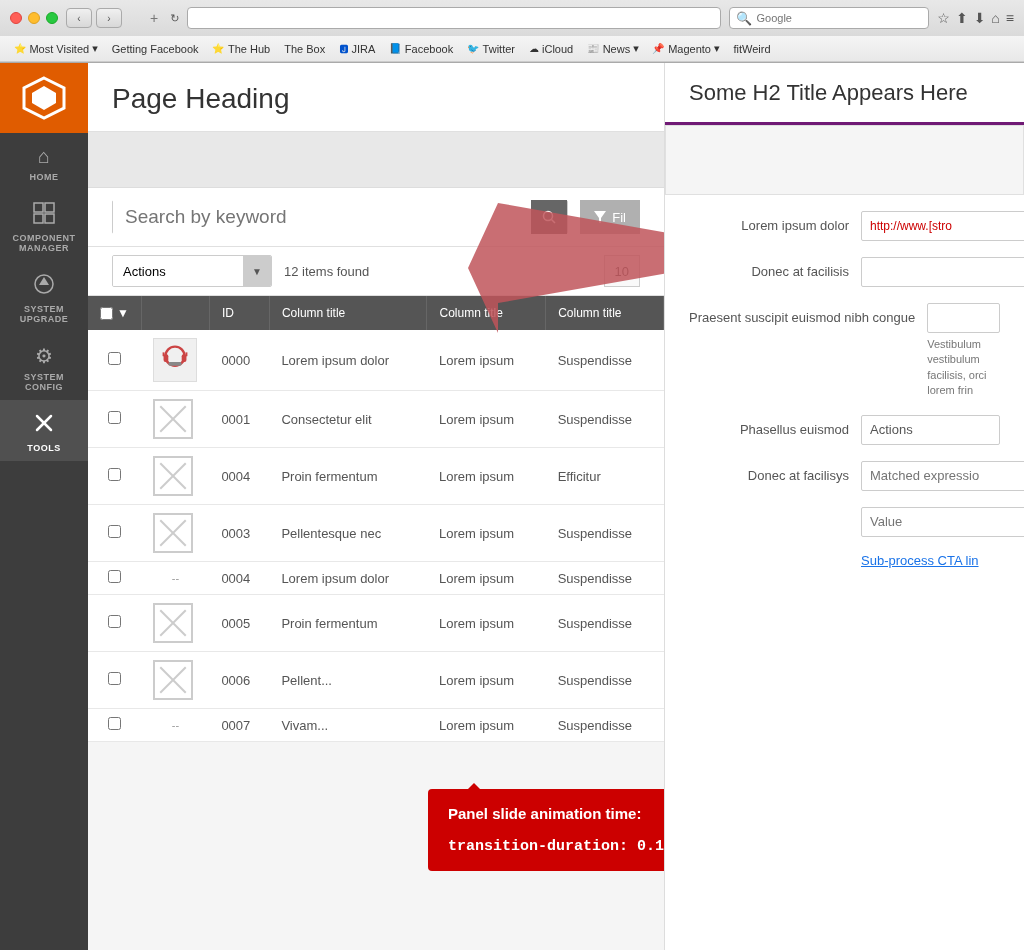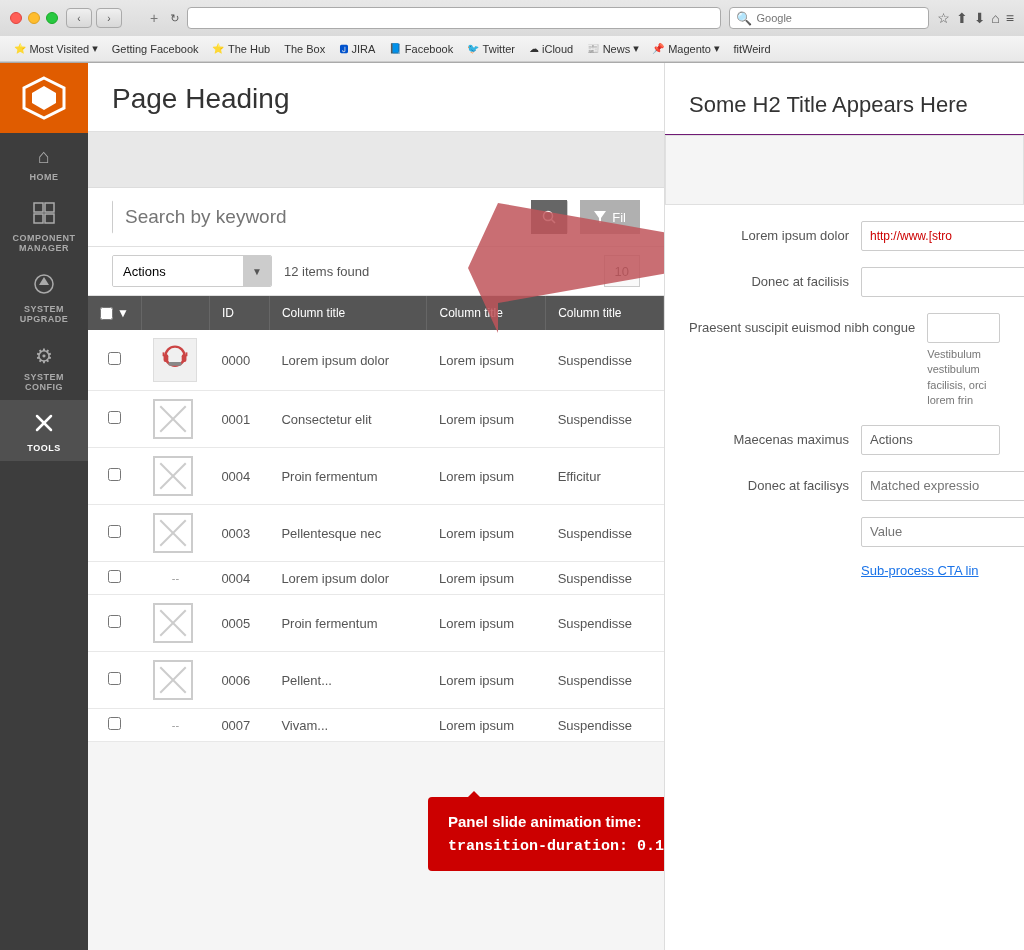--- a/index.html
+++ b/index.html
@@ -156,21 +156,21 @@
       content: ''; position: absolute; background: #ccc;
     }
     .placeholder-img::before { width: 100%; height: 2px; top: 50%; transform: translateY(-50%) rotate(45deg); }
     .placeholder-img::after { width: 100%; height: 2px; top: 50%; transform: translateY(-50%) rotate(-45deg); }
 
     
     .right-panel {
       width: 360px; background: white; border-left: 1px solid #ddd;
       overflow-y: auto; flex-shrink: 0;
     }
-    .panel-h2 { font-size: 22px; font-weight: 300; color: #333; padding: 17px 24px 16px; border-bottom: 1px solid #701a75; margin-top: 12px; }
+    .panel-h2 { font-size: 22px; font-weight: 300; color: #333; padding: 17px 24px 16px; border-bottom: 3px solid #701a75; }
     .panel-gray-box {
       background: #f5f5f5; border: 1px solid #e0e0e0; margin: 0 0 0 0; height: 70px;
     }
     .panel-form { padding: 16px 24px; }
     .form-row { display: flex; align-items: flex-start; margin-bottom: 16px; gap: 12px; }
     .form-label { font-size: 13px; color: #555; text-align: right; min-width: 160px; padding-top: 6px; line-height: 1.4; }
     .form-control {
       flex: 1; border: 1px solid #ccc; border-radius: 2px; height: 30px; padding: 0 8px;
       font-size: 13px; color: #555; outline: none;
     }
@@ -201,21 +201,21 @@
     
     .tooltip-box {
       position: absolute; bottom: 80px; left: 340px; z-index: 20;
       background: #cc0000; color: white; padding: 16px 20px; border-radius: 4px;
       width: 380px;
     }
     .tooltip-box::before {
       content: ''; position: absolute; top: -12px; left: 40px;
       border: 6px solid transparent; border-bottom-color: #cc0000;
     }
-    .tooltip-title { font-size: 15px; font-weight: 600; margin-bottom: 8px; }
+    .tooltip-title { font-size: 15px; font-weight: 600; margin-bottom: 16px; }
     .tooltip-code { font-family: 'Courier New', monospace; font-size: 15px; font-weight: bold; }
 
     
     .table-container { overflow: auto; max-height: calc(950px - 62px - 70px - 56px - 44px - 44px); }
   </style>
 </head>
 <body>
 
 <div class="browser-chrome">
   <div class="title-bar">
@@ -525,21 +525,21 @@
       <div class="form-row">
         <label class="form-label">Praesent suscipit euismod nibh congue</label>
         <div style="flex:1;">
           <input type="text" class="form-control" value="" style="width: 100%;">
           <div class="form-note">Vestibulum vestibulum facilisis, orci lorem frin</div>
         </div>
       </div>
 
 
       <div class="form-row">
-        <label class="form-label">Maecenas maximus</label>
+        <label class="form-label">Phasellus euismod</label>
         <select class="form-control-select">
           <option>Actions</option>
         </select>
       </div>
 
       <div class="form-row">
         <label class="form-label">Donec at facilisys</label>
         <input type="text" class="form-control-input-matched" placeholder="Matched expressio" style="">
       </div>
 

